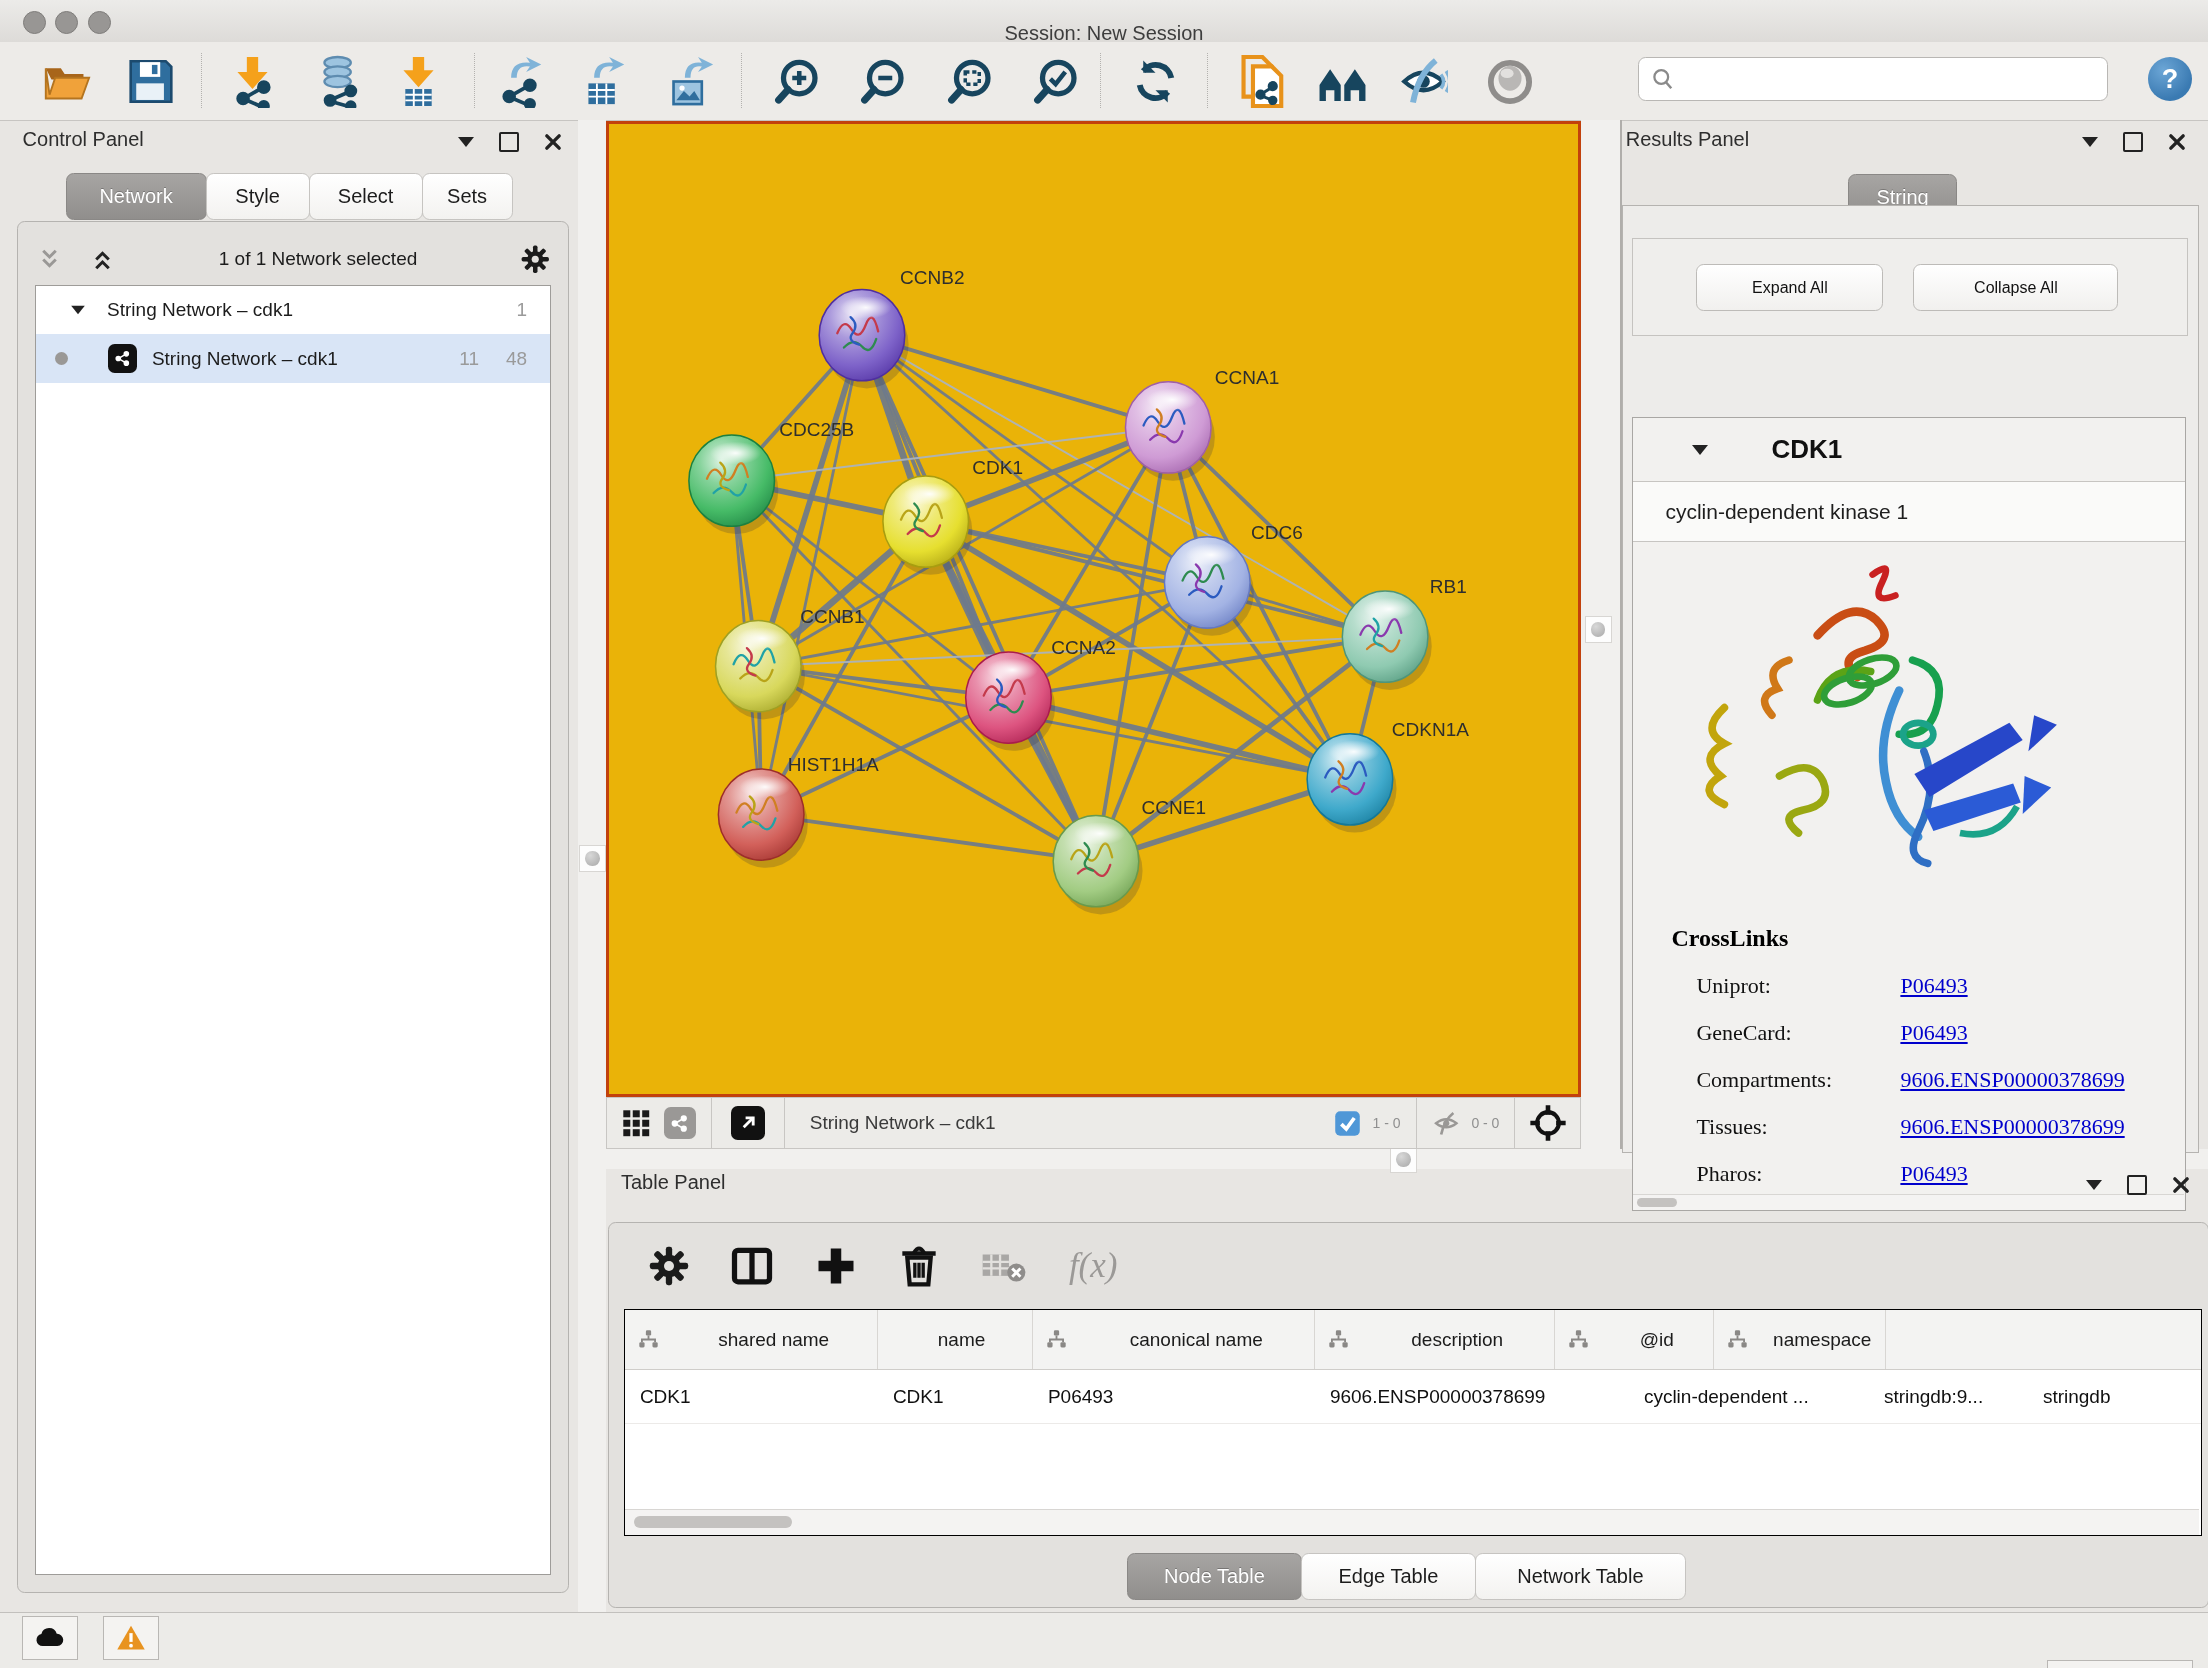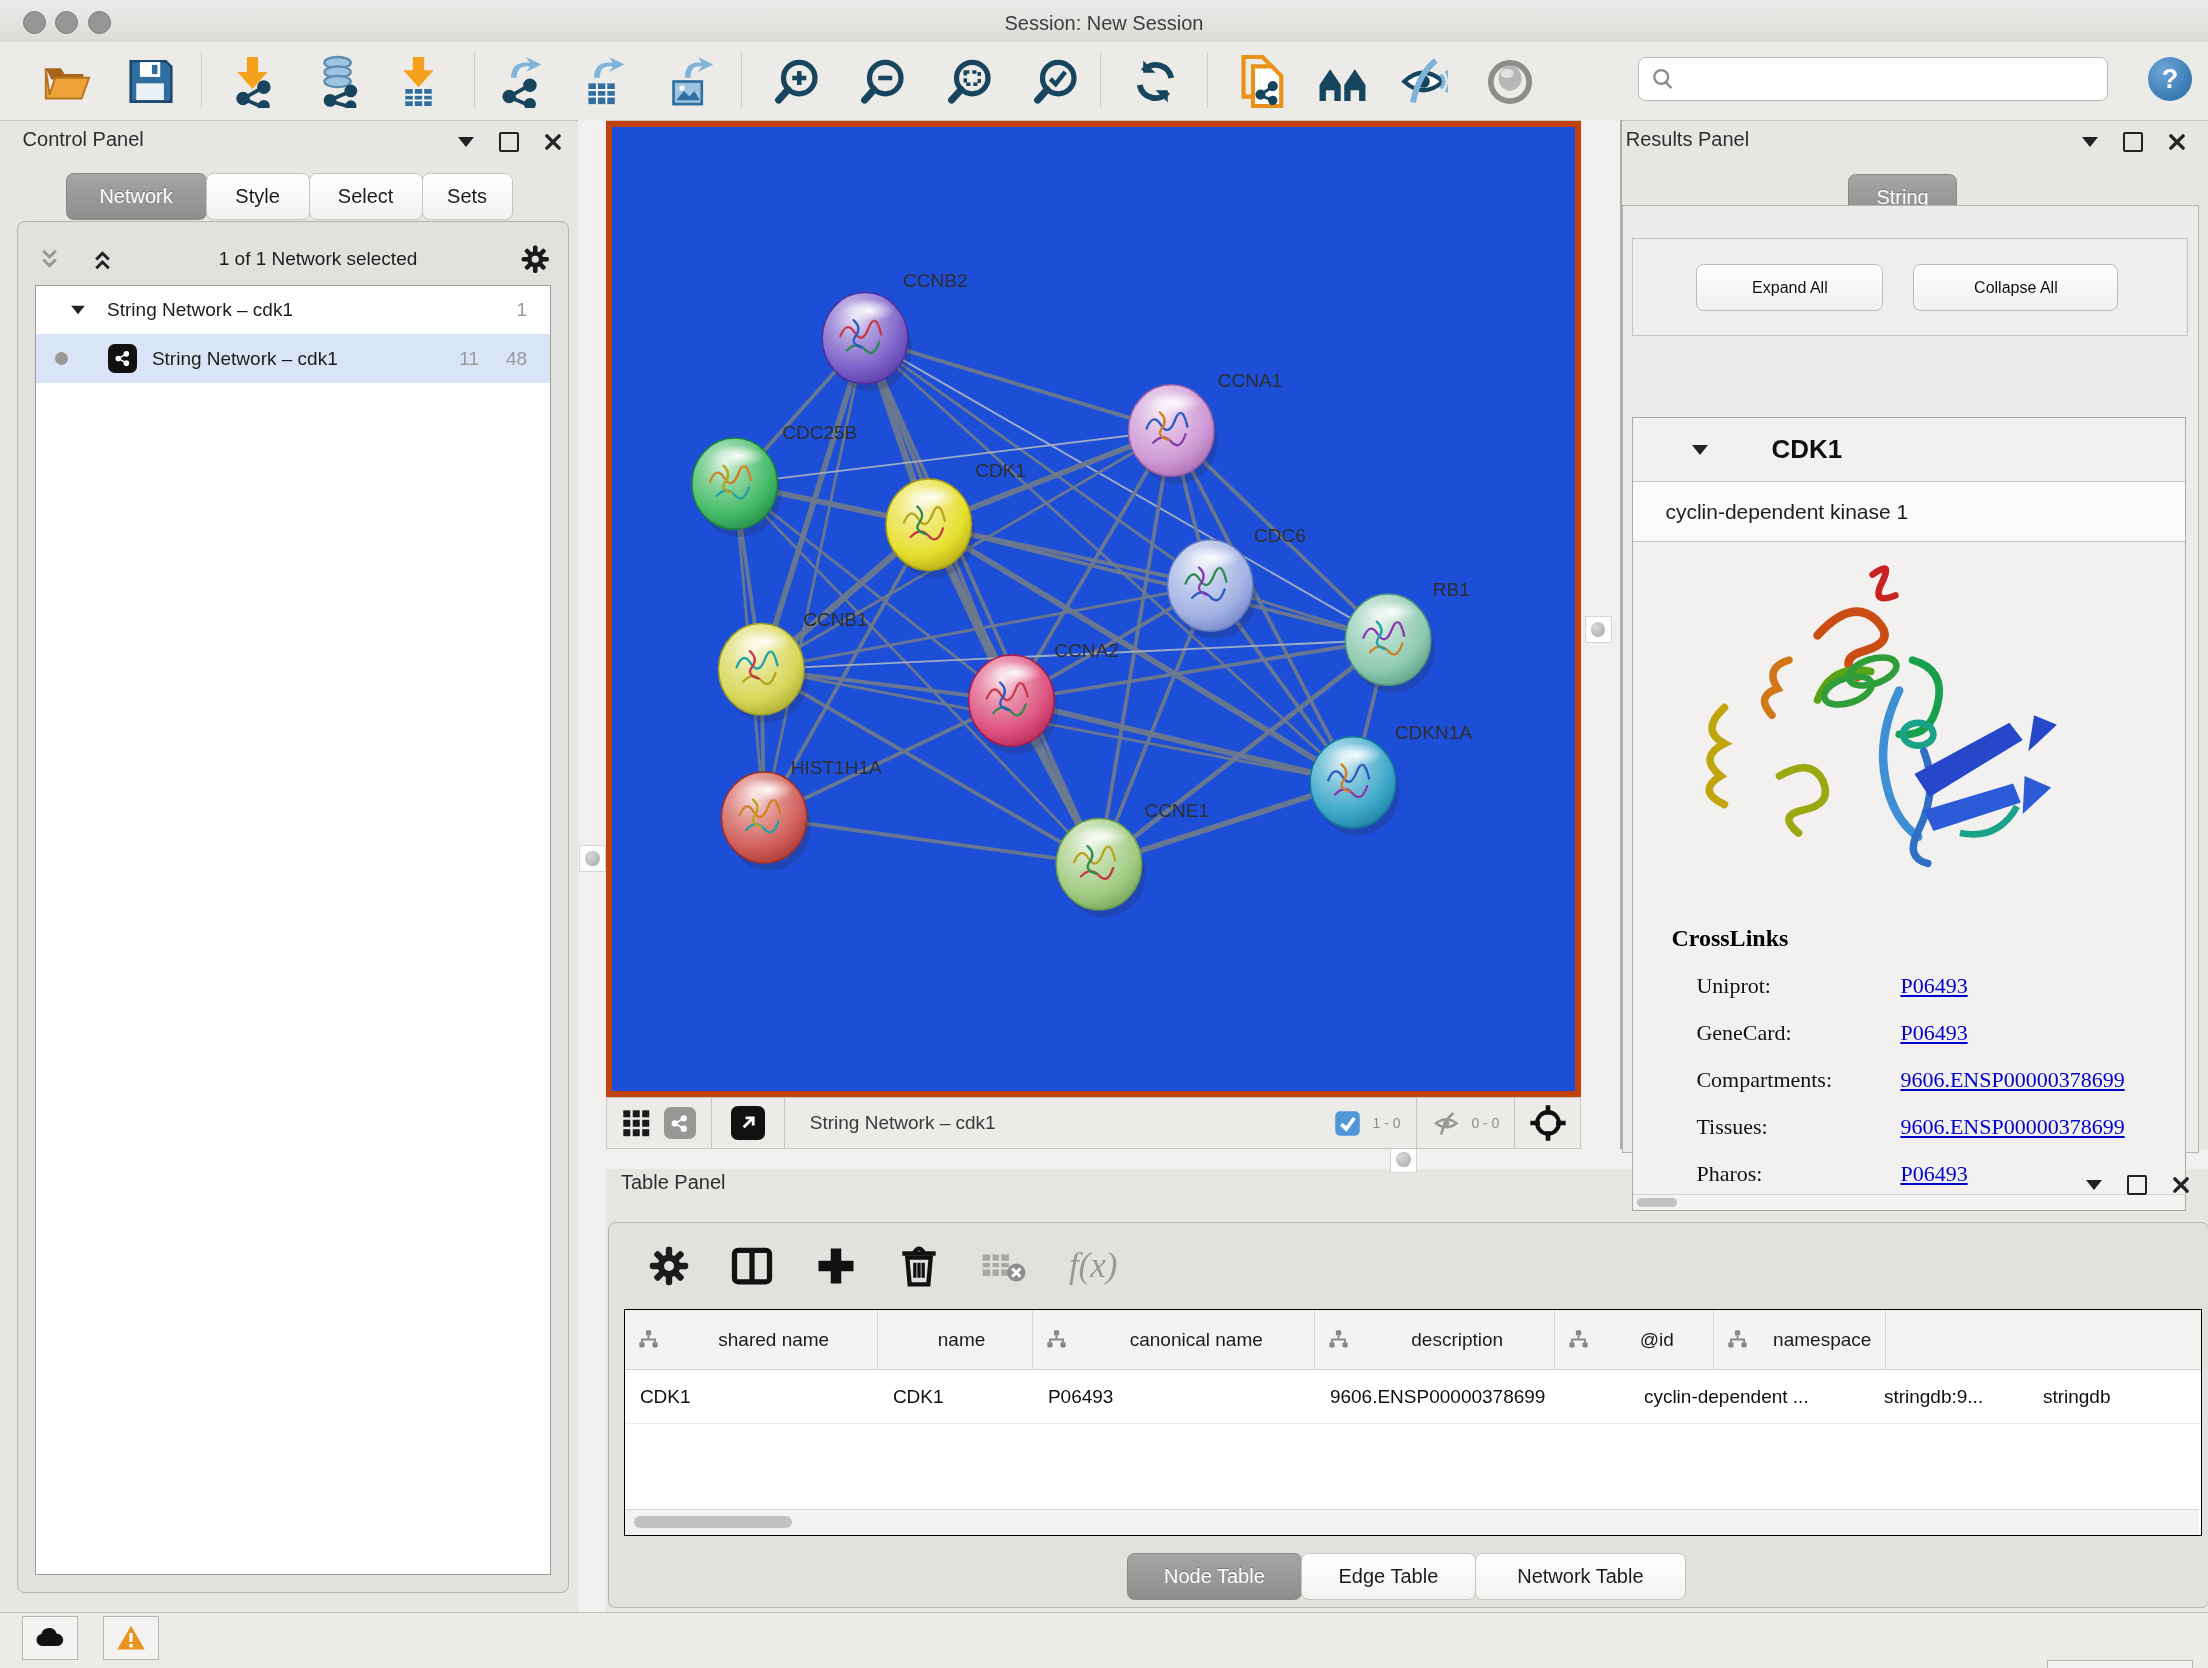--- a/index.html
+++ b/index.html
@@ -1,21 +1,21 @@
 <!DOCTYPE html>
 <html style="font-size:15px"><head>
 <meta charset="utf-8">
 <style>
   html,body{margin:0;padding:0;background:#e6e4e1;font-family:"Liberation Sans",sans-serif;}
   .app{position:relative;width:2208px;height:1668px;overflow:hidden;background:#e8e6e3;}
   .abs{position:absolute;}
   
   .titlebar{left:0;top:0;width:2208px;height:42px;background:linear-gradient(#ecebe9,#dddbd8);border-bottom:1px solid #b6b4b1;}
   .tl-dot{top:10.5px;width:21px;height:21px;border-radius:50%;background:#989694;border:1px solid #7f7d7b;}
-  .win-title{left:0;top:12px;width:2208px;text-align:center;font-size:20px;color:#3d3d3d;}
+  .win-title{left:0;top:22px;width:2208px;text-align:center;font-size:20px;color:#3d3d3d;}
   
   .toolbar{left:0;top:42px;width:2208px;height:78px;background:#edebe8;border-bottom:1.9px solid #c7c5c2;}
   .tb-btn{top:13.3px;width:61px;height:53px;display:flex;align-items:center;justify-content:center;}
   .tb-sep{top:11.4px;height:55px;border-left:1.9px dotted #b3b1ae;}
   .searchbox{left:1638px;top:15px;width:470px;height:44px;background:#fff;border:1px solid #b9b7b4;border-radius:7.6px;display:flex;align-items:center;padding-left:11.4px;box-sizing:border-box;}
   .searchbox input{border:none;outline:none;font-size:19px;flex:1;background:transparent;font-family:"Liberation Sans",sans-serif;}
   .help-btn{left:2148px;top:15px;width:44px;height:44px;border-radius:50%;background:radial-gradient(circle at 35% 30%, #6ca6d6, #3a7ab2 70%);color:#fff;font-size:27px;font-weight:bold;display:flex;align-items:center;justify-content:center;}
   
   .panel-title{font-size:20px;color:#2e2e2e;}
   .win-icons{display:flex;align-items:center;gap:25px;}
@@ -24,21 +24,21 @@
   .tabs-row{display:flex;}
   .tab{height:45px;display:flex;align-items:center;justify-content:center;font-size:20px;background:linear-gradient(#fff,#f3f2f0);border:1px solid #c6c4c1;color:#1c1c1c;border-radius:7.6px;margin-left:-1px;}
   .tab.sel{background:linear-gradient(#a7a5a3,#908e8c);color:#fff;border-color:#8a8886;text-shadow:0 -1px 0 rgba(0,0,0,.25);}
   .innerbox{background:#e3e1de;border:1px solid #b5b3b0;border-radius:7.6px;}
   
   .list-white{background:#fff;border:1px solid #9e9c99;}
   .net-row{display:flex;align-items:center;font-size:19px;color:#1c1c1c;}
   .count{color:#9a9a9a;}
   .share-badge{width:28.5px;height:28.5px;border-radius:6.7px;background:#111;display:flex;align-items:center;justify-content:center;}
   
-  .canvas{background:#1d4ed8;border:6px solid #c2410c;}
+  .canvas{background:#eab308;border:3px solid #c2410c;}
   .netstatus{background:#ecebe8;border:1px solid #c8c6c3;display:flex;align-items:center;}
   .ns-sep{width:0;height:100%;border-left:1px solid #c8c6c3;}
   .ns-text{font-size:19px;color:#3a3a3a;}
   .ns-gray{font-size:14px;color:#8f8f8f;}
   .splitter{background:#f1f0ee;}
   .knob{width:25px;height:25px;background:#fdfdfd;border:1px solid #d8d6d3;display:flex;align-items:center;justify-content:center;}
   .knob i{width:14.3px;height:14.3px;border-radius:50%;background:radial-gradient(circle at 35% 30%,#d8d8d8,#a8a8a8);display:block;}
   
   .res-content{background:#edecea;border:1px solid #b5b3b0;}
   .res-btn{height:45px;background:linear-gradient(#ffffff,#f1f0ee);border:1px solid #bdbbb8;border-radius:7.6px;font-size:16px;display:flex;align-items:center;justify-content:center;color:#111;}

